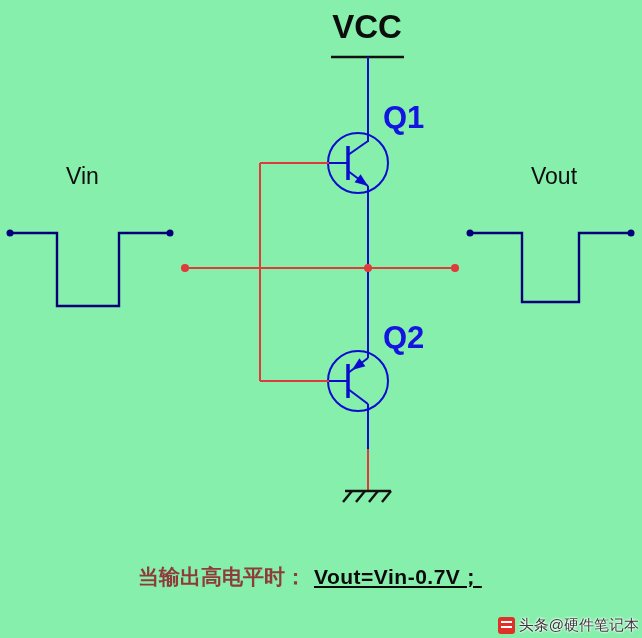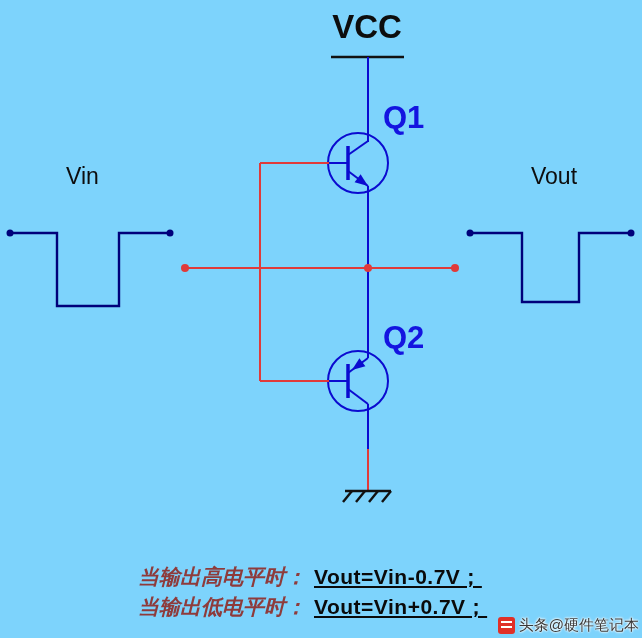--- a/index.html
+++ b/index.html
@@ -1,17 +1,17 @@
 <!DOCTYPE html>
 <html style="--c-blue: #0b0bd0; --c-red: #e03a3a; --c-navy: #00007a; --c-qblue: #1414e0; --c-caption: #8e3b3b; --c-wmred: #e03028;"><head>
 <meta charset="utf-8">
 <style>
   html,body{margin:0;padding:0;background:#ffffff;}
   .stage{
-    position:relative;width:642px;height:638px;background:#7dd3fc;overflow:hidden;
+    position:relative;width:642px;height:638px;background:#86efac;overflow:hidden;
     font-family:"Liberation Sans",sans-serif;
   }
   svg{position:absolute;left:0;top:0;}
 
   
   .w-blue {stroke:var(--c-blue,#0b0bd0);stroke-width:2;fill:none;}
   .w-blue-thick{stroke:var(--c-blue,#0b0bd0);stroke-width:3.5;fill:none;}
   .w-red  {stroke:var(--c-red,#e03a3a);stroke-width:2;fill:none;}
   .w-navy {stroke:var(--c-navy,#00007a);stroke-width:2.4;fill:none;}
   .w-black{stroke:#111111;stroke-width:2.4;fill:none;}
@@ -21,21 +21,21 @@
 
   .t-vcc{font-family:"Liberation Sans",sans-serif;font-weight:bold;font-size:33px;fill:#0d0d0d;}
   .t-q  {font-family:"Liberation Sans",sans-serif;font-weight:bold;font-size:31px;fill:var(--c-qblue,#1414e0);}
   .t-sig{font-family:"Liberation Sans",sans-serif;font-weight:normal;font-size:23px;fill:#0d0d0d;}
 
   .captions{
     position:absolute;left:138px;top:562px;
     font-family:"Liberation Sans",sans-serif;font-weight:bold;font-size:21px;
     line-height:30px;white-space:nowrap;
   }
-  .cap-zh{color:var(--c-caption,#8e3b3b);margin-right:8px;font-style:italic;}
+  .cap-zh{color:var(--c-caption,#8e3b3b);margin-right:8px;}
   .cap-formula{color:#0a0a0a;letter-spacing:0.5px;text-decoration:underline;}
 
   .watermark{
     position:absolute;right:3px;bottom:3px;z-index:5;
     display:flex;align-items:center;gap:4px;
     font-family:"Liberation Sans",sans-serif;font-weight:normal;font-size:15px;
     color:#3a3a3a;
     text-shadow:0 0 2px #ffffff,0 0 2px #ffffff,0 0 3px #ffffff;
     padding-left:24px;
   }
@@ -116,23 +116,20 @@
       <circle cx="470" cy="233" r="3.5" class="f-navy"></circle>
       <circle cx="631" cy="233" r="3.5" class="f-navy"></circle>
     </g>
     <text x="531" y="184" class="t-sig">Vout</text>
   </svg>
 
   <div class="captions">
     <div class="cap-line">
       <span class="cap-zh">当输出高电平时：</span><span class="cap-formula">Vout=Vin-0.7V；</span>
     </div>
-    <div class="cap-line">
-      <span class="cap-zh">当输出低电平时：</span><span class="cap-formula">Vout=Vin+0.7V；</span>
-    </div>
   </div>
 
   <div class="watermark">
     <span class="wm-icon"></span>
     <span class="wm-text">头条@硬件笔记本</span>
   </div>
 
 </div>
 
 </body></html>

